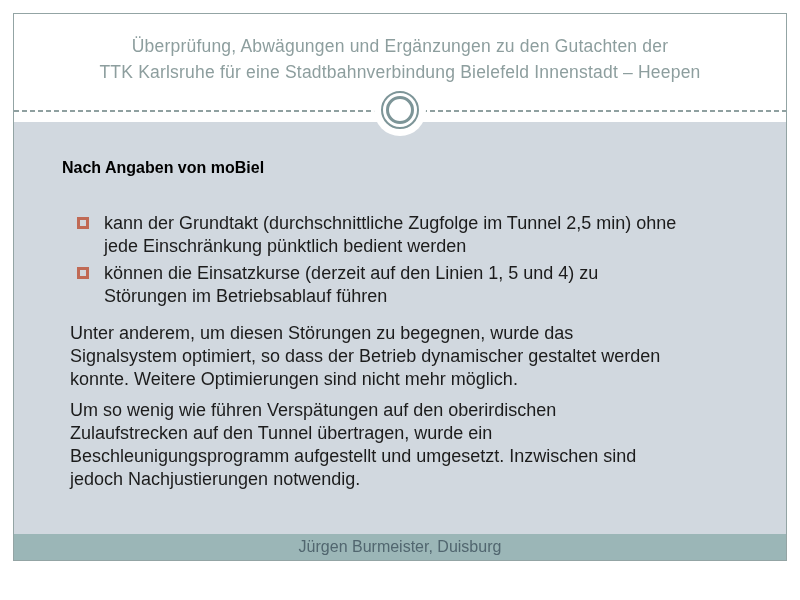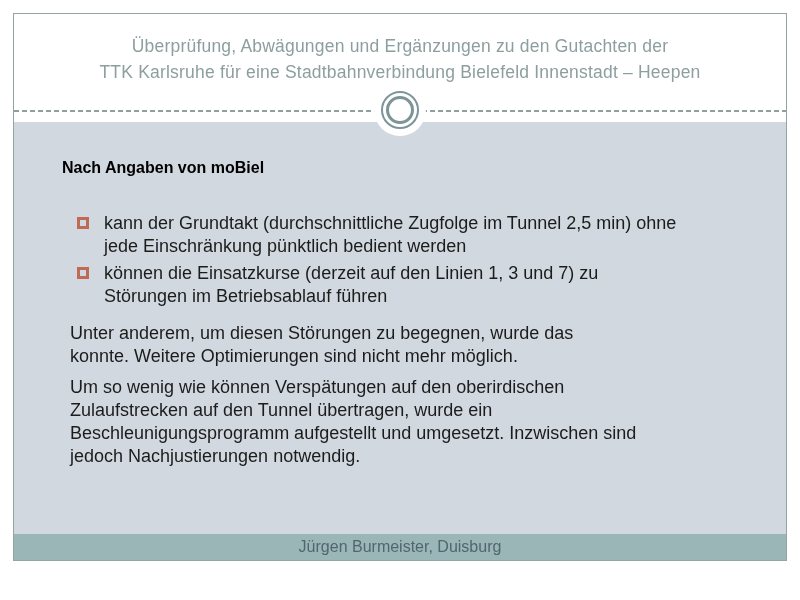--- a/index.html
+++ b/index.html
@@ -158,33 +158,34 @@
         <li class="bullet">
           <span class="bullet-square"></span>
           <span class="bullet-text">
             <span class="line">kann der Grundtakt (durchschnittliche Zugfolge im Tunnel 2,5 min) ohne</span>
             <span class="line">jede Einschränkung pünktlich bedient werden</span>
           </span>
         </li>
         <li class="bullet">
           <span class="bullet-square"></span>
           <span class="bullet-text">
-            <span class="line">können die Einsatzkurse (derzeit auf den Linien 1, 3 und 7) zu</span>
+            <span class="line">können die Einsatzkurse (derzeit auf den Linien 1, 5 und 4) zu</span>
             <span class="line">Störungen im Betriebsablauf führen</span>
           </span>
         </li>
       </ul>
 
       <div class="para">
         <span class="line">Unter anderem, um diesen Störungen zu begegnen, wurde das</span>
+        <span class="line">Signalsystem optimiert, so dass der Betrieb dynamischer gestaltet werden</span>
         <span class="line">konnte. Weitere Optimierungen sind nicht mehr möglich.</span>
       </div>
 
       <div class="para">
-        <span class="line">Um so wenig wie können Verspätungen auf den oberirdischen</span>
+        <span class="line">Um so wenig wie führen Verspätungen auf den oberirdischen</span>
         <span class="line">Zulaufstrecken auf den Tunnel übertragen, wurde ein</span>
         <span class="line">Beschleunigungsprogramm aufgestellt und umgesetzt. Inzwischen sind</span>
         <span class="line">jedoch Nachjustierungen notwendig.</span>
       </div>
     </div>
 
     <div class="footer-bar">
       <span class="footer-text">Jürgen Burmeister, Duisburg</span>
     </div>
 

